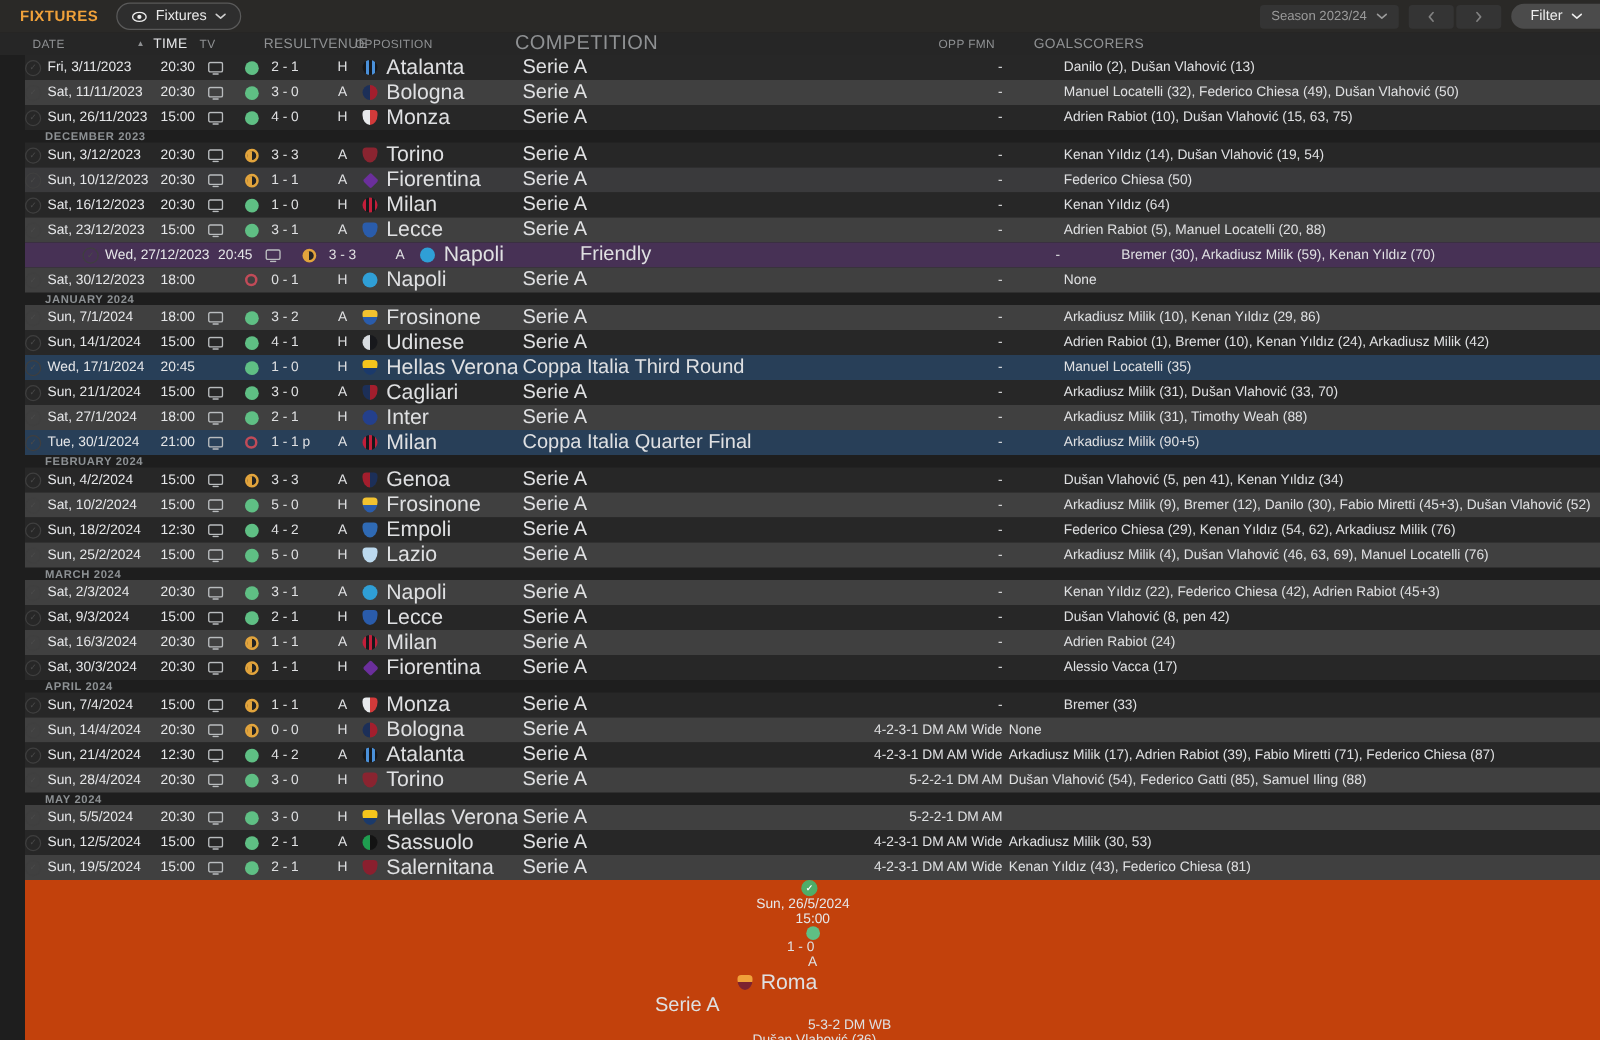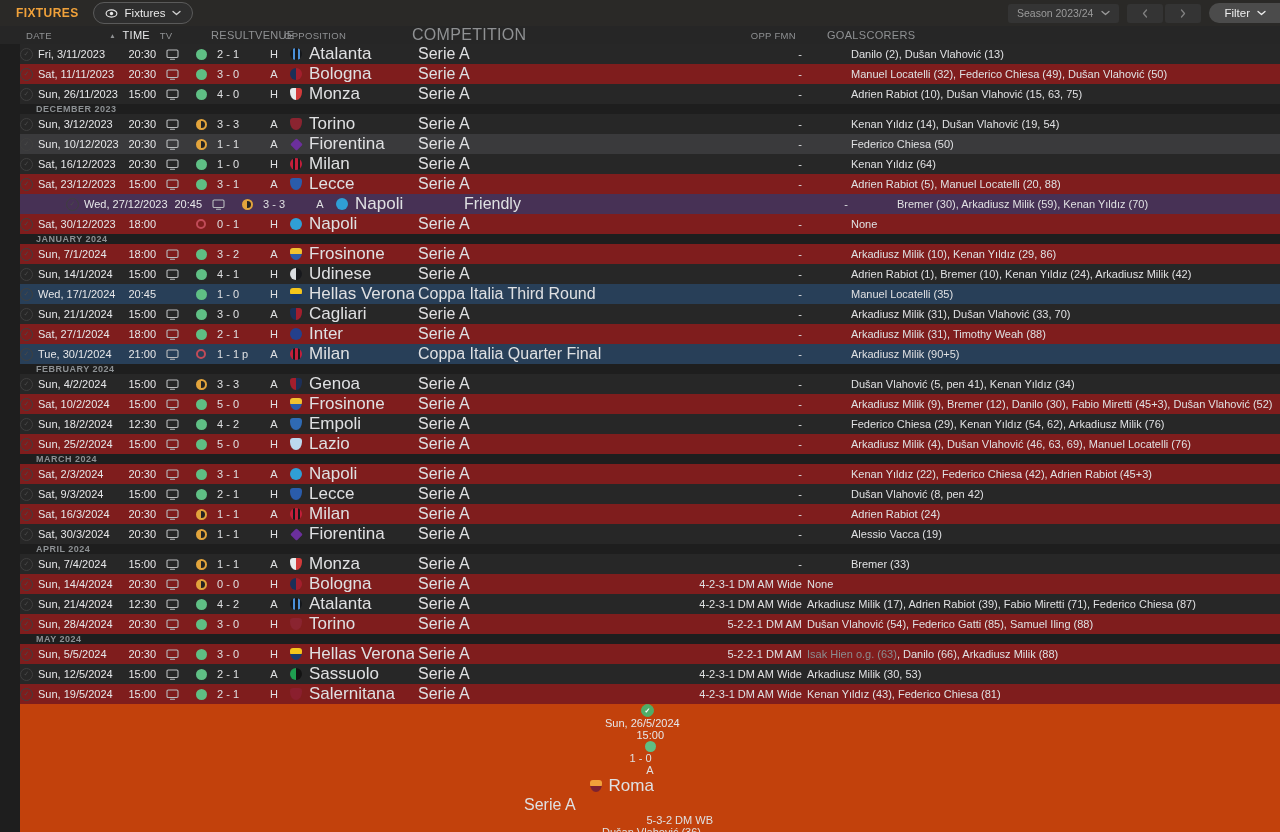--- a/index.html
+++ b/index.html
@@ -29,21 +29,21 @@
   .hdr-date{width:90px;margin-left:-12px;padding-left:0;display:flex;align-items:center;justify-content:space-between;padding-right:6px;cursor:pointer;}
   .sort-arrow{font-size:6.5px;color:#8f9193;}
   .cols .c-time{cursor:pointer;}
   .hdr{cursor:pointer;}
   
   .rows{height:788px;display:flex;flex-direction:column;}
   .slot{flex:1;display:flex;align-items:stretch;padding-left:20px;}
   .row-inner{flex:1;display:flex;align-items:center;cursor:pointer;}
   .slot.month .row-inner{cursor:default;}
   .bgA .row-inner{background:#272727;}
-  .bgB .row-inner{background:#7f1d1d;}
+  .bgB .row-inner{background:#404040;}
   .hl-hover .row-inner{background:#3a3a3c;}
   .hl-friendly .row-inner{background:#473155;padding-left:46px;}
   .hl-cup .row-inner{background:#283f58;}
   .hl-selected .row-inner{background:#c2410c;flex-direction:column;}
   .month-label{font-size:9px;font-weight:bold;color:#8d9194;letter-spacing:.5px;padding-left:16px;}
   
   .c-check{width:18px;display:flex;align-items:center;}
   .check{width:11px;height:11px;border-radius:50%;border:1px solid #3f3f3f;color:#4a4a4a;
     font-size:7px;display:flex;align-items:center;justify-content:center;flex:0 0 auto;}
   .check::before{content:"\2713";}
@@ -855,21 +855,21 @@
         <div class="c-result">1 - 1</div>
         <div class="c-venue">H</div>
         <div class="c-opp">
           <span class="badge-wrap">
             <span class="badge diamond" style="background: rgb(107, 47, 156);"></span>
           </span>
           <span class="team-name">Fiorentina</span>
         </div>
         <div class="c-comp">Serie A</div>
         <div class="c-fmn dash">-</div>
-        <div class="c-scorers"><span class="seg">Alessio Vacca (19)</span></div>
+        <div class="c-scorers"><span class="seg">Alessio Vacca (17)</span></div>
       </div>
     </div>
     <div class="slot month">
       <div class="row-inner">
         <span class="month-label">APRIL 2024</span>
       </div>
     </div>
     <div class="slot bgA">
       <div class="row-inner">
         <div class="c-check">
@@ -1020,21 +1020,20 @@
         <div class="c-result">3 - 0</div>
         <div class="c-venue">H</div>
         <div class="c-opp">
           <span class="badge-wrap">
             <span class="badge shield" style="background: linear-gradient(rgb(245, 197, 28) 50%, rgb(27, 58, 107) 50%);"></span>
           </span>
           <span class="team-name">Hellas Verona</span>
         </div>
         <div class="c-comp">Serie A</div>
         <div class="c-fmn">5-2-2-1 DM AM</div>
-        <div class="c-scorers"><span class="seg muted">Isak Hien o.g. (63)</span><span class="seg">, Danilo (66), Arkadiusz Milik (88)</span></div>
       </div>
     </div>
     <div class="slot bgA">
       <div class="row-inner">
         <div class="c-check">
           <span class="check"></span>
         </div>
         <div class="c-date">Sun, 12/5/2024</div>
         <div class="c-time">15:00</div>
         <div class="c-tv">

